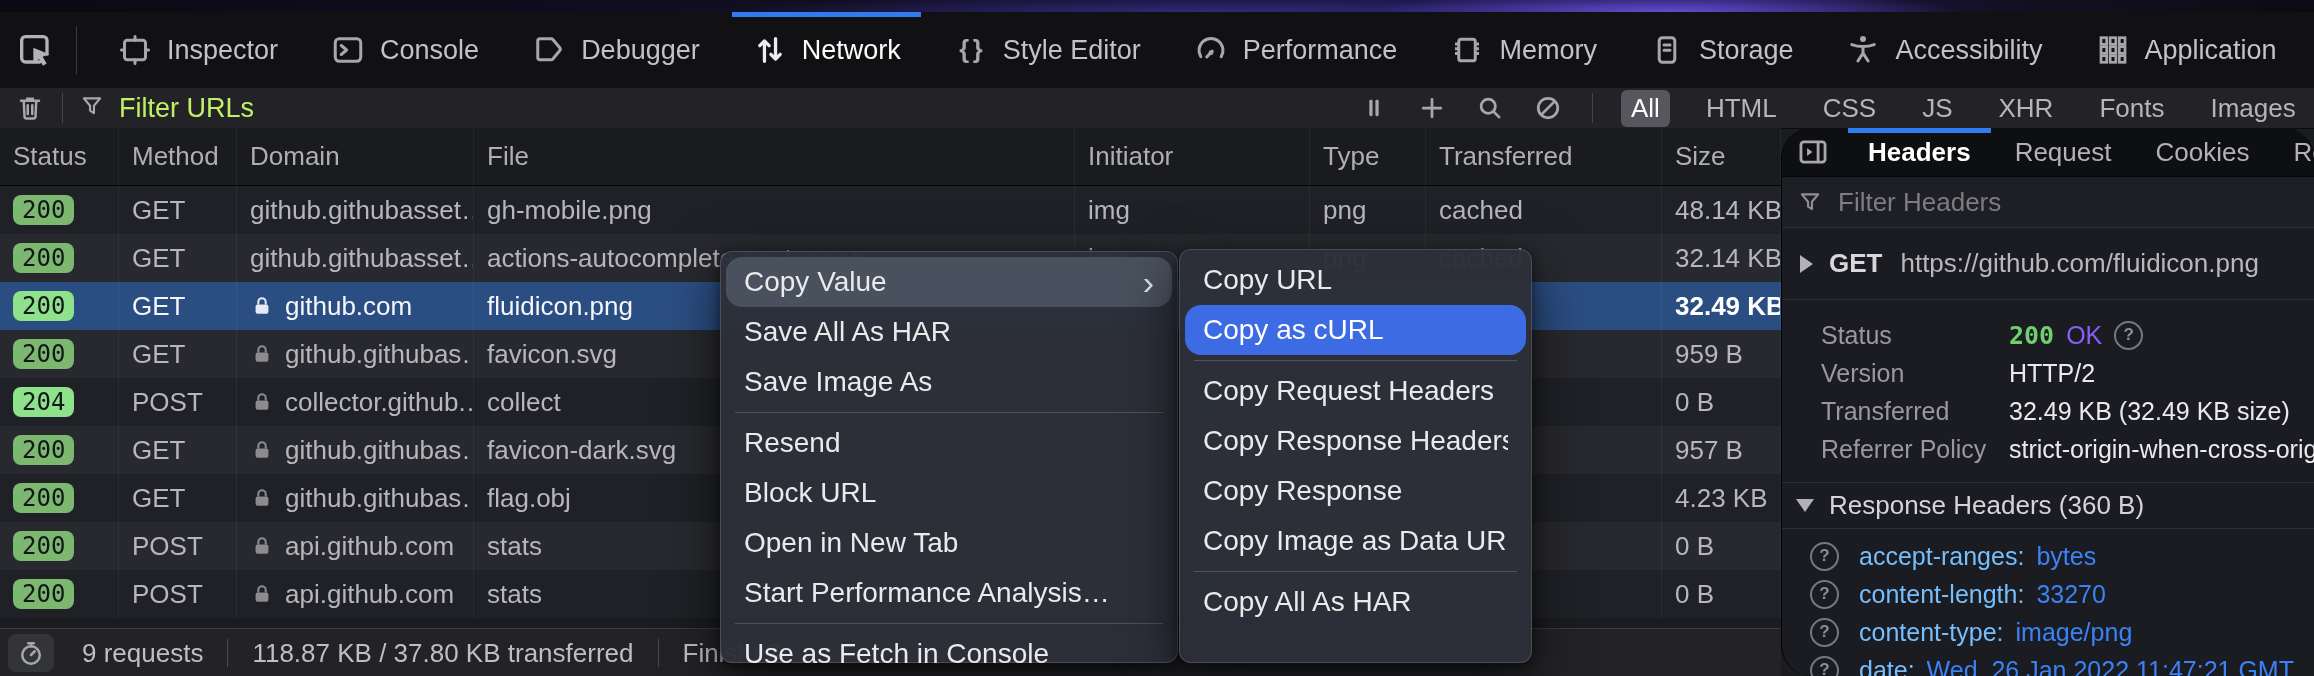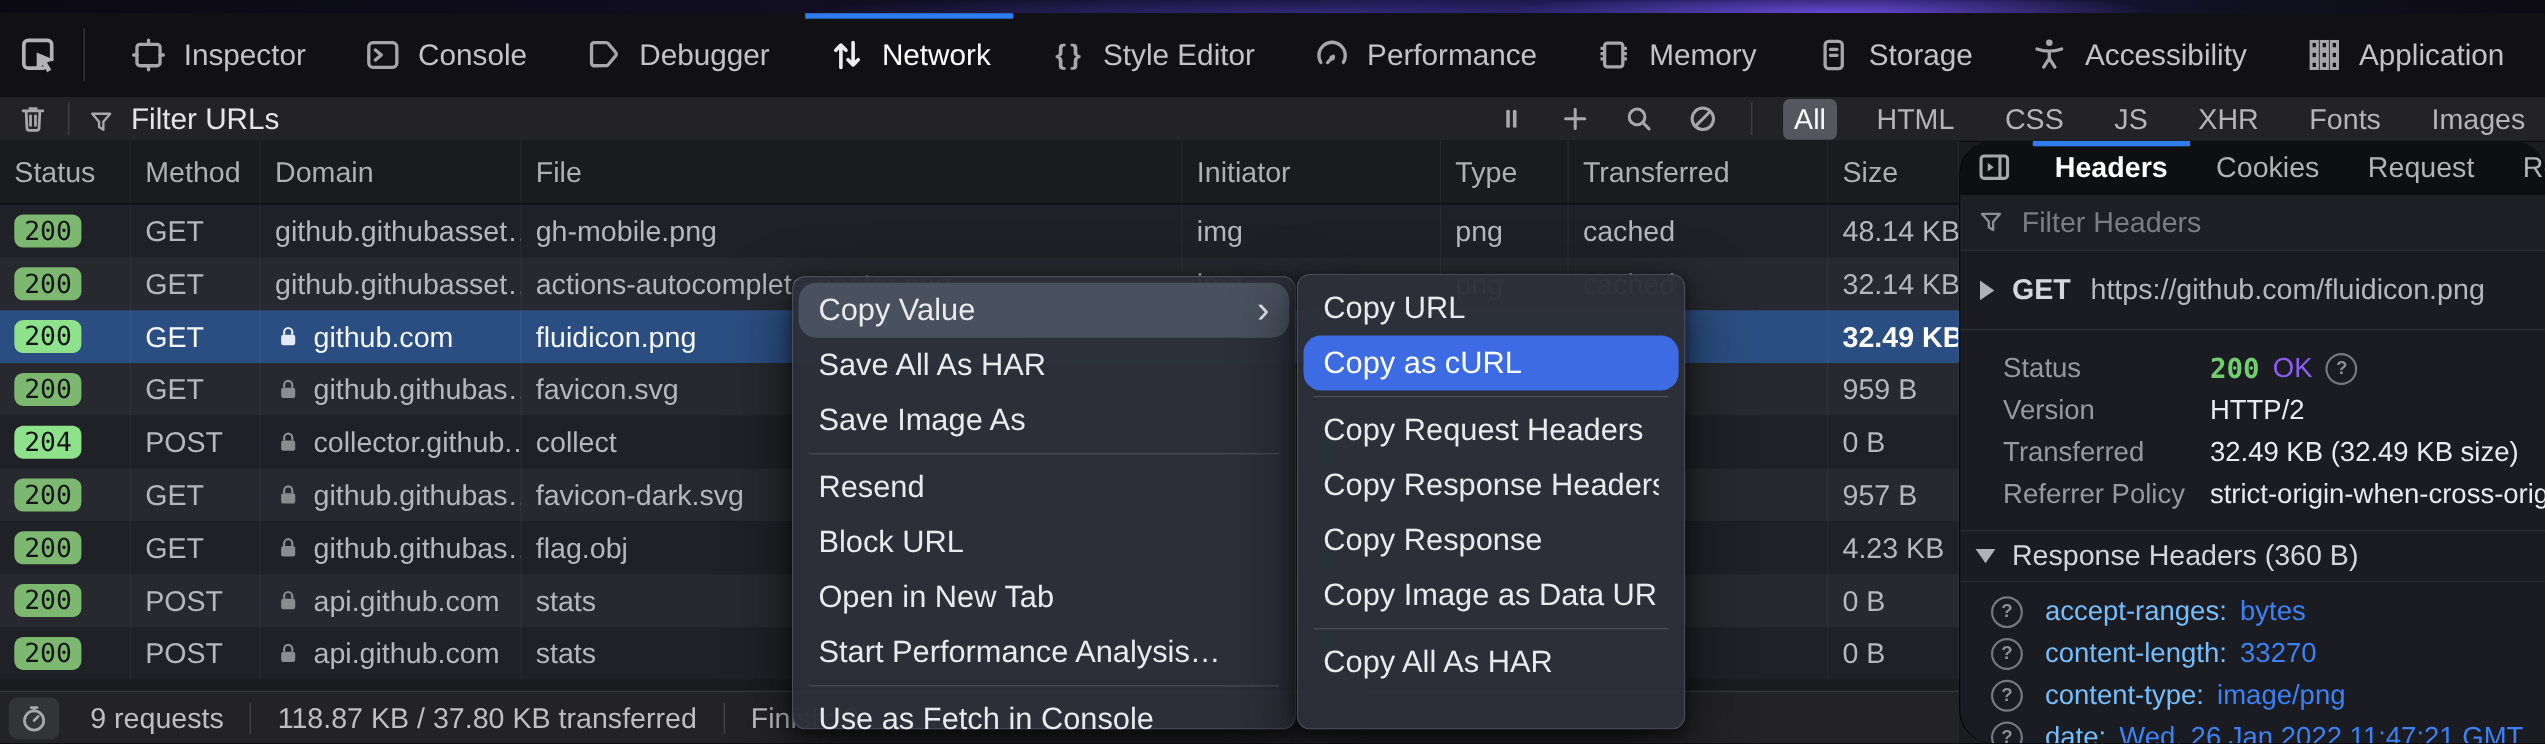--- a/index.html
+++ b/index.html
@@ -24,21 +24,21 @@
   .dtab.active{color:#fdfdfe;}
   .dtab.active .ticon{color:#ededf0;}
   .dtab.active::before{content:"";position:absolute;left:6px;right:6px;top:0;height:5px;background:#2E7CF0;}
   svg{display:block;width:100%;height:100%;}
   
   #toolbar2{position:absolute;left:0;top:88px;width:2314px;height:40px;background:#232327;
             border-bottom:1px solid #0a0a0b;display:flex;align-items:center;}
   .t2icon{width:32px;height:32px;color:#a7a7ac;flex:none;display:flex;align-items:center;justify-content:center;}
   #trash-btn{margin-left:14px;}
   #toolbar2 .vsep{height:30px;background:#45454a;margin:0 16px;}
-  #filter-url-box{display:flex;align-items:flex-end;gap:14px;color:#e5e5e5;font-size:27px;flex:1;}
+  #filter-url-box{display:flex;align-items:flex-start;gap:14px;color:#bef264;font-size:27px;flex:1;}
   #right-tools{position:absolute;left:1358px;top:0;height:40px;display:flex;align-items:center;gap:26px;white-space:nowrap;justify-content:flex-end;}
   .chip{font-size:26px;color:#b4b4b9;padding:3px 10px;border-radius:6px;}
   .chip.active{background:#56575c;color:#fbfbfe;}
   
   #table{position:absolute;left:0;top:128px;width:1781px;}
   .trow{display:grid;grid-template-columns:119px 118px 237px 601px 235px 116px 236px 119px;align-items:center;}
   #thead{height:57px;background:#1a1b1f;border-bottom:1px solid #040405;}
   #thead .cell{color:#aeaeb3;font-size:26px;height:100%;display:flex;align-items:center;}
   .cell{padding-left:13px;overflow:hidden;white-space:nowrap;border-right:1px solid rgba(255,255,255,.05);height:100%;display:flex;align-items:center;box-sizing:border-box;}
   .rrow{height:48px;font-size:26px;color:#b6b6bb;}
@@ -492,22 +492,22 @@
           <span style="width:34px;height:34px;display:flex;">
             <svg viewBox="0 0 24 24" fill="none" stroke="currentColor" stroke-width="2">
               <rect x="3.5" y="4.8" width="17" height="14.4" rx="2"></rect>
               <path d="M15.6 4.8v14.4"></path>
               <path d="M7.8 9.2l3.8 2.8-3.8 2.8z" fill="currentColor" stroke="none"></path>
             </svg>
           </span>
         </span>
       <span id="ptab-list" style="display:flex;align-items:stretch;">
           <span class="ptab active">Headers</span>
+          <span class="ptab">Request</span>
           <span class="ptab">Cookies</span>
-          <span class="ptab">Request</span>
           <span class="ptab">Response</span>
         </span>
     </div>
     <div id="panel-filter">
       <span class="t2icon">
           <span style="width:26px;height:26px;display:flex;">
             <svg viewBox="0 0 24 24" fill="none" stroke="currentColor" stroke-width="2">
               <path d="M4.5 5h15l-5.7 6.7v6.8l-3.6-2.3v-4.5z" stroke-linejoin="round"></path>
             </svg>
           </span>

